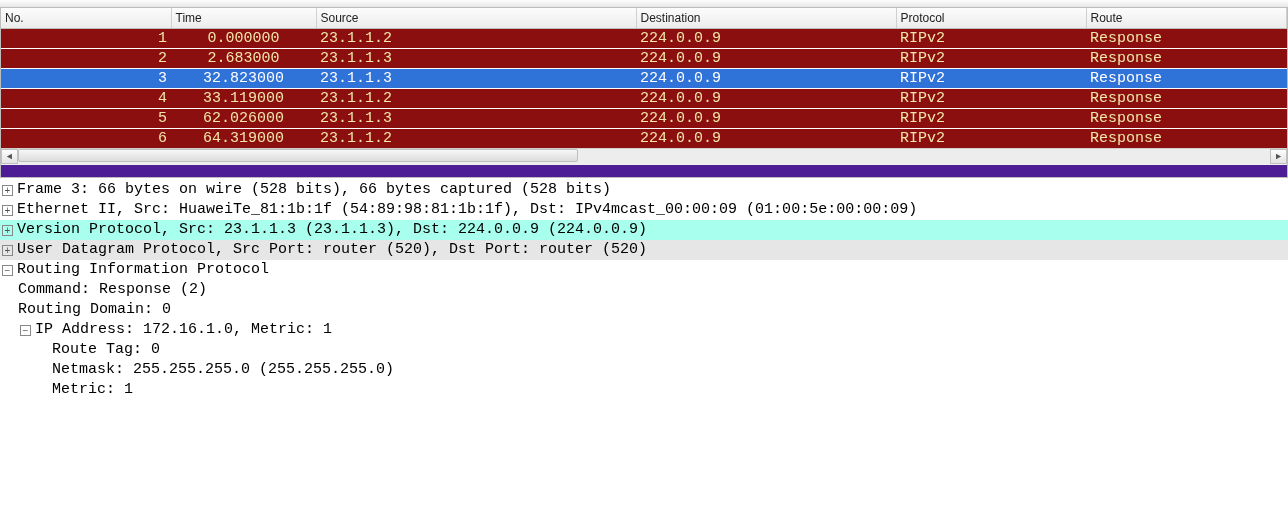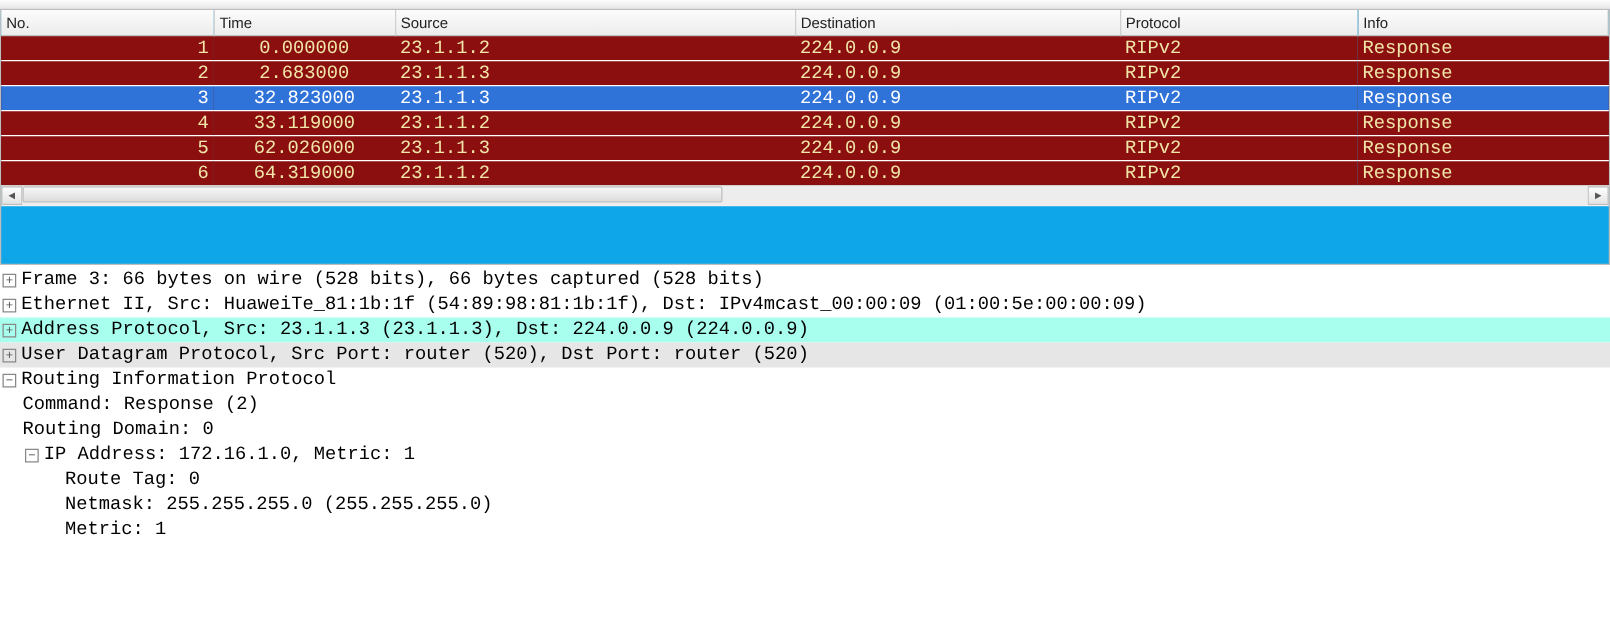--- a/index.html
+++ b/index.html
@@ -15,23 +15,23 @@
   .top-stub {
     height: 8px;
     background: linear-gradient(#fdfdfd,#e6e6e6);
     border-bottom: 1px solid #bdbdbd;
   }
 
   
   .packet-list-wrap {
     border: 1px solid #bdbdbd;
     border-top: none;
-    height: 204px;
+    height: 170px;
     position: relative;
-    background: #0ea5e9;
+    background: #4c1d95;
   }
   .packet-table {
     width: 100%;
     border-collapse: collapse;
     table-layout: fixed;
   }
   .packet-table thead th {
     background: linear-gradient(#fcfcfc,#ececec);
     border-right: 1px solid #d0d0d0;
     border-bottom: 1px solid #bdbdbd;
@@ -145,21 +145,21 @@
         <col style="width:190px">
         <col>
     </colgroup>
     <thead>
       <tr>
         <th class="col-no">No.</th>
         <th class="col-time">Time</th>
         <th class="col-src">Source</th>
         <th class="col-dst">Destination</th>
         <th class="col-prot">Protocol</th>
-        <th class="col-info">Info</th>
+        <th class="col-info">Route</th>
       </tr>
     </thead>
     <tbody id="packet-body">
         <tr class="row-color">
           <td class="col-no">1</td>
           <td class="col-time">0.000000</td>
           <td class="col-src">23.1.1.2</td>
           <td class="col-dst">224.0.0.9</td>
           <td class="col-prot">RIPv2</td>
           <td class="col-info">Response</td>
@@ -226,21 +226,21 @@
     <span>Frame 3: 66 bytes on wire (528 bits), 66 bytes captured (528 bits)</span>
   </div>
 
   <div class="row">
     <span class="toggle">+</span>
     <span>Ethernet II, Src: HuaweiTe_81:1b:1f (54:89:98:81:1b:1f), Dst: IPv4mcast_00:00:09 (01:00:5e:00:00:09)</span>
   </div>
 
   <div class="row hl-ip">
     <span class="toggle">+</span>
-    <span>Address Protocol, Src: 23.1.1.3 (23.1.1.3), Dst: 224.0.0.9 (224.0.0.9)</span>
+    <span>Version Protocol, Src: 23.1.1.3 (23.1.1.3), Dst: 224.0.0.9 (224.0.0.9)</span>
   </div>
 
   <div class="row hl-udp">
     <span class="toggle">+</span>
     <span>User Datagram Protocol, Src Port: router (520), Dst Port: router (520)</span>
   </div>
 
   <div class="row">
     <span class="toggle">−</span>
     <span>Routing Information Protocol</span>

